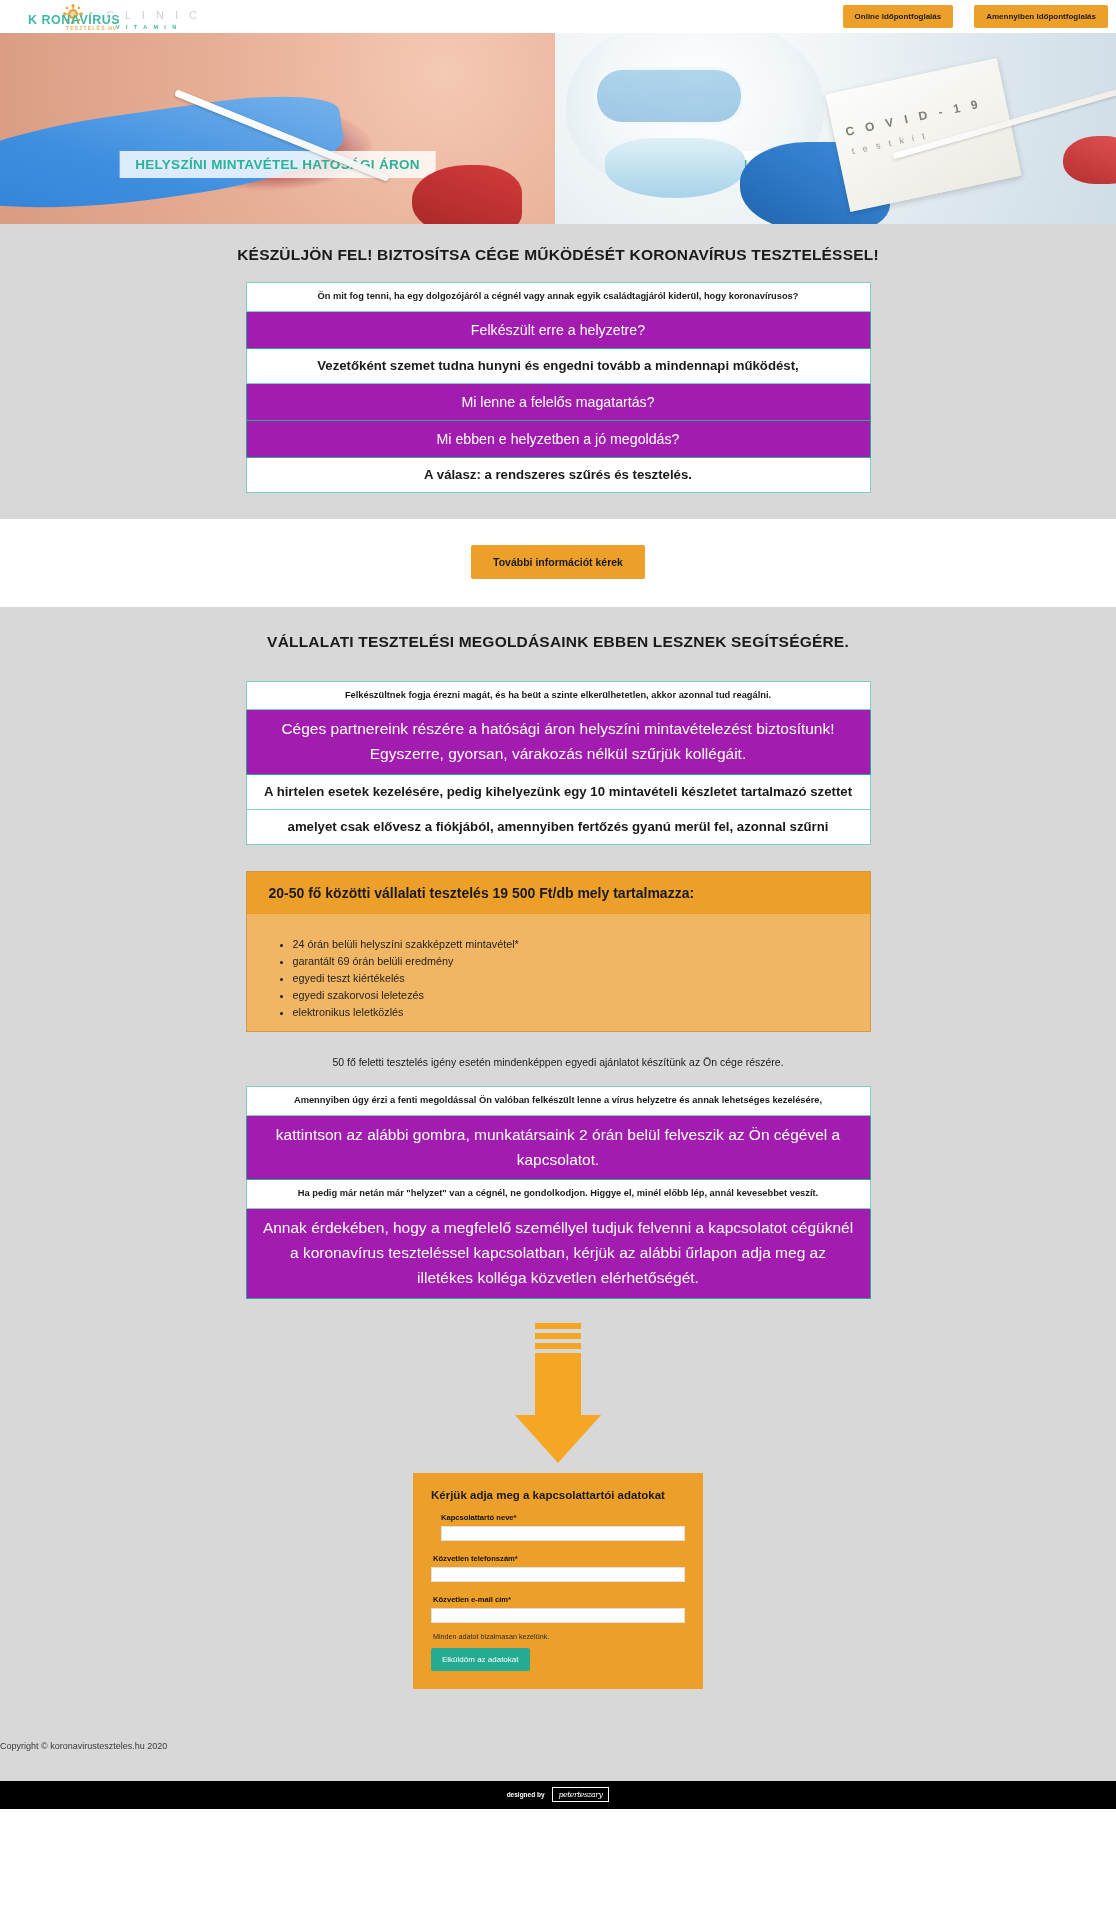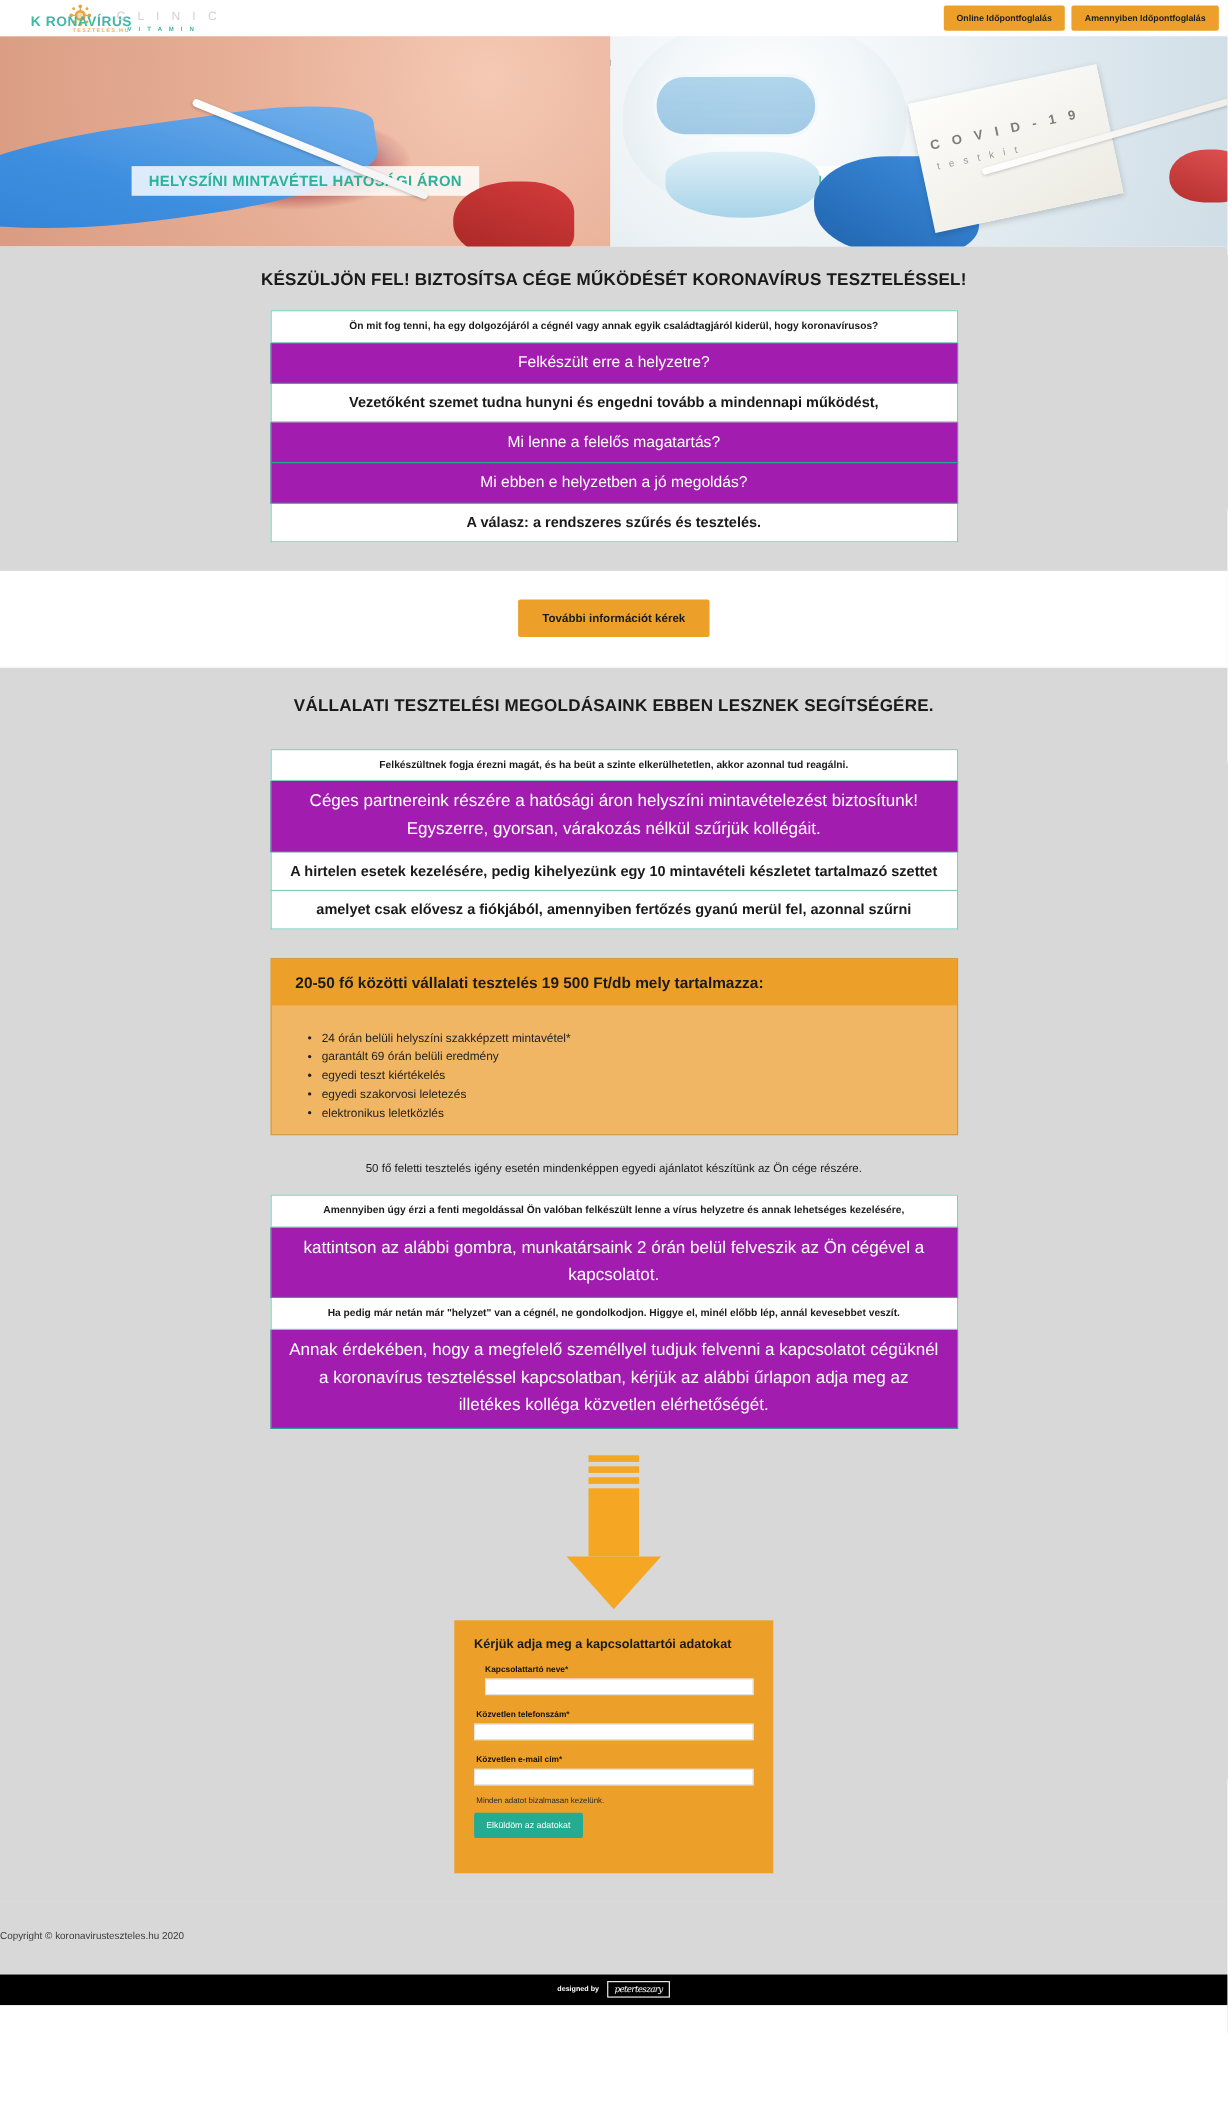--- a/index.html
+++ b/index.html
@@ -47,21 +47,21 @@
     position: absolute; left: 0; right: 0; top: 0; height: 33px;
     display: flex; align-items: center; justify-content: center; gap: 32px;
     pointer-events: none;
     margin-top: 41px;
   }
   .main-nav a {
     pointer-events: auto;
     font-size: 8.2px; font-weight: 700; letter-spacing: .2px;
     color: #4a4a4a; text-decoration: none; white-space: nowrap;
   }
-  .header-cta { margin-left: auto; display: flex; gap: 6px; z-index: 2; }
+  .header-cta { margin-left: auto; display: flex; gap: 21px; z-index: 2; }
   .btn-orange {
     background: #eda029; color: #1c1c1c; border: none;
     font-family: inherit; font-size: 8px; font-weight: 700;
     padding: 7px 12px; border-radius: 2px; cursor: pointer; white-space: nowrap;
   }
 
   
   .hero { display: flex; height: 191px; width: 1116px; }
   .hero-pane { position: relative; overflow: hidden; height: 191px; }
   .hero-left  { width: 555px; }
@@ -210,21 +210,21 @@
   .arrow .stem { width: 46px; height: 62px; background: #f5a623; margin-left: 20px; }
   .arrow .head {
     width: 0; height: 0; margin-left: 0;
     border-left: 43px solid transparent; border-right: 43px solid transparent;
     border-top: 48px solid #f5a623;
   }
 
   
   .form-card {
     width: 290px; margin: 0 auto; background: #eda029;
-    padding: 16px 18px 32px;
+    padding: 16px 18px 18px;
   }
   .form-title { font-size: 11.5px; font-weight: 700; color: #1a1a1a; margin-bottom: 12px; }
   .form-label { font-size: 7.6px; font-weight: 700; color: #111; margin: 0 0 4px 2px; }
   .form-label.indent { margin-left: 10px; }
   .form-input {
     width: 100%; height: 15px; background: #ffffff; border: 1px solid #e0e0e0;
     font-family: inherit; font-size: 8px; padding: 0 4px; display: block;
   }
   .form-input.indent { width: calc(100% - 10px); margin-left: 10px; }
   .form-gap { height: 13px; }

